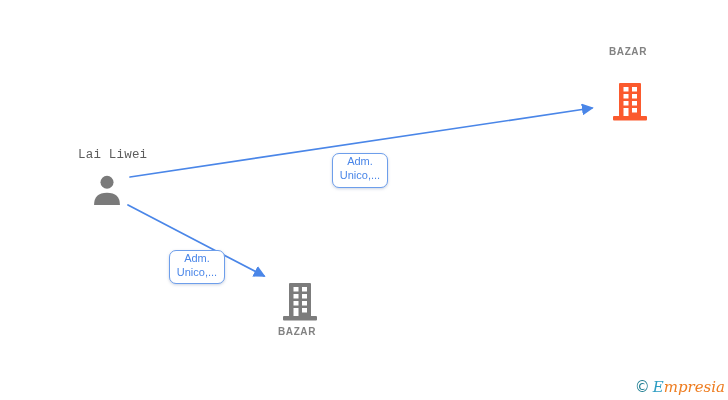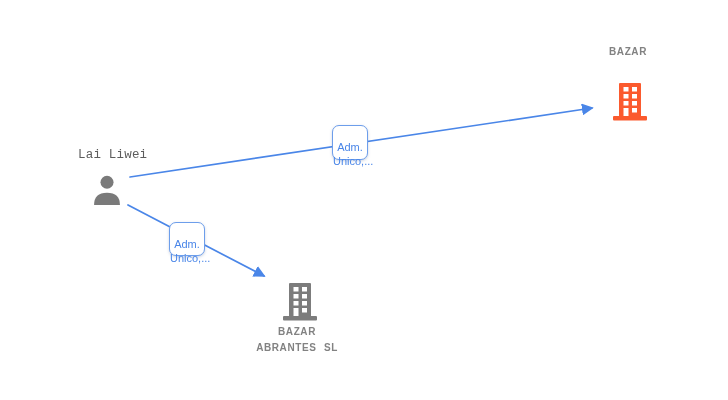--- a/index.html
+++ b/index.html
@@ -23,31 +23,32 @@
     left: 78px; top: 148px;
     font-size: 12.5px;
     color: #5c5c5c;
     letter-spacing: 0.2px;
     white-space: nowrap;
     font-family: Liberation Mono, monospace;
   }
   .edge-label {
     position: absolute;
     box-sizing: border-box;
-    width: 36px;
+    width: 56px;
     background: #ffffff;
     border: 1.6px solid #6d9eeb;
     border-radius: 7px;
     box-shadow: 0 1px 3px rgba(110,130,170,0.35);
     color: #4a86e8;
     font-size: 11px;
     line-height: 14px;
     text-align: center;
-    padding-top: 14px;
+    padding-top: 0;
     cursor: pointer;
+    margin-top: 28px;
   }
   .edge-label-1 { left: 332px; top: 125px; height: 35px; }
   .edge-label-2 { left: 169px; top: 222px; height: 34px; }
   .company-label {
     position: absolute;
     width: 150px;
     text-align: center;
     color: #828282;
     font-size: 10px;
     font-weight: bold;
@@ -144,17 +145,19 @@
       <rect x="10.5" y="11" width="5" height="4.5"></rect>
       <rect x="19" y="11" width="5" height="4.5"></rect>
       <rect x="10.5" y="18" width="5" height="4.5"></rect>
       <rect x="19" y="18" width="5" height="4.5"></rect>
       <rect x="10.5" y="25" width="5" height="8"></rect>
       <rect x="19" y="25" width="5" height="4.5"></rect>
     </g>
   </svg>
   <div class="company-label company-label-2">
     <div>BAZAR</div>
-    <div>ABRANTES SL</div>
   </div>
 
+  <div class="watermark">
+    <span class="wm-symbol">©</span><span class="wm-initial">E</span><span class="wm-rest">mpresia</span>
+  </div>
 
 </div>
 
 </body></html>

